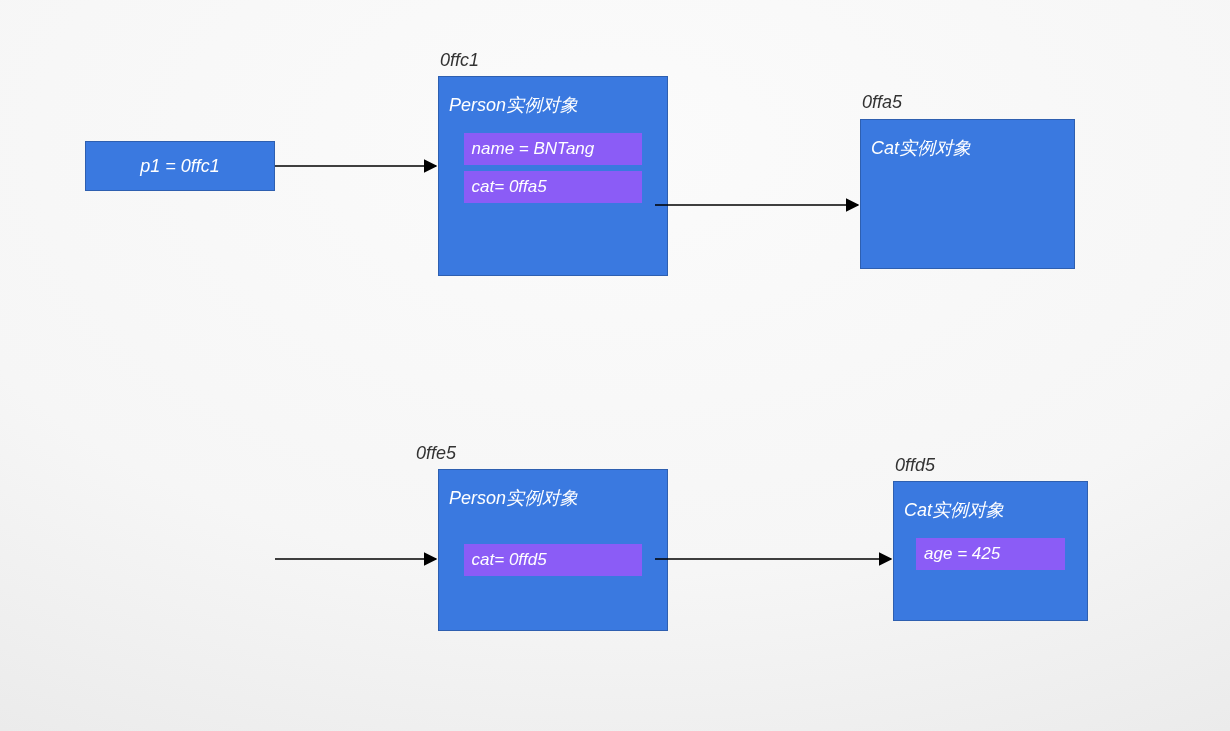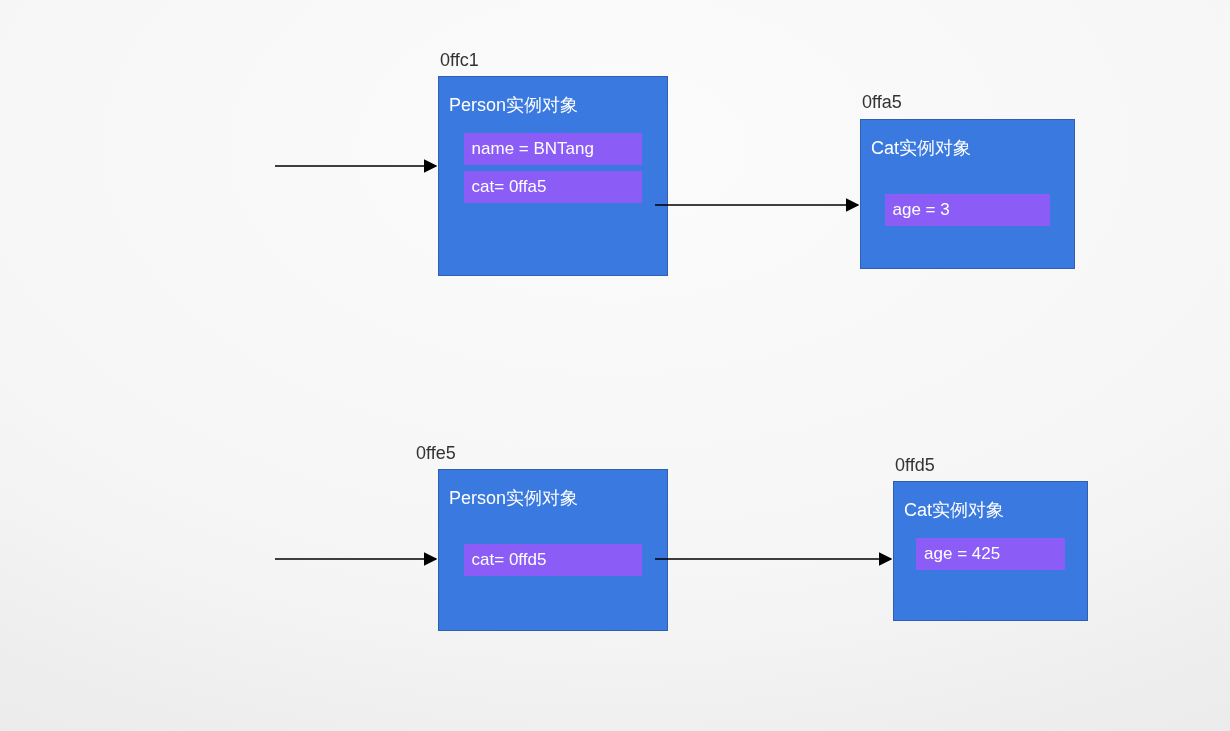--- a/index.html
+++ b/index.html
@@ -9,20 +9,21 @@
     height: 731px;
     font-family: "Microsoft YaHei", Arial, sans-serif;
     background: radial-gradient(ellipse 130% 130% at 50% 20%, #fbfbfb 0%, #f6f6f6 45%, #e6e6e6 85%, #d9d9d9 100%);
     position: relative;
     overflow: hidden;
   }
   .canvas {
     position: relative;
     width: 994px;
     height: 731px;
+    font-style: italic;
   }
   .box {
     position: absolute;
     background: #3a79e0;
     border: 1px solid #2e5fb0;
     color: #fff;
     box-sizing: border-box;
     text-align: left;
   }
   .var-box {
@@ -64,31 +65,31 @@
 </head>
 <body>
 
 <div class="canvas">
 
   <div class="addr-label" id="lbl-person1" style="left: 440px; top: 50px;">0ffc1</div>
   <div class="addr-label" id="lbl-cat1" style="left: 862px; top: 92px;">0ffa5</div>
   <div class="addr-label" id="lbl-person2" style="left: 416px; top: 443px;">0ffe5</div>
   <div class="addr-label" id="lbl-cat2" style="left: 895px; top: 455px;">0ffd5</div>
 
+  <div class="box var-box" id="box-p1" style="left: 85px; top: 141px; width: 190px; height: 50px;">p1 = 0ffc1</div>
 
   <div class="box obj-box" id="box-person1" style="left: 438px; top: 76px; width: 230px; height: 200px;">
     <div class="obj-title">Person实例对象</div>
     <div class="field">name = BNTang</div>
     <div class="field">cat= 0ffa5</div>
   </div>
 
   <div class="box obj-box" id="box-cat1" style="left: 860px; top: 119px; width: 215px; height: 150px;">
     <div class="obj-title">Cat实例对象</div>
     <div style="height:18px"></div>
-    <div class="field">age = 3</div>
   </div>
 
   <div class="box obj-box" id="box-person2" style="left: 438px; top: 469px; width: 230px; height: 162px;">
     <div class="obj-title">Person实例对象</div>
     <div style="height:18px"></div>
     <div class="field">cat= 0ffd5</div>
   </div>
 
   <div class="box obj-box" id="box-cat2" style="left: 893px; top: 481px; width: 195px; height: 140px;">
     <div class="obj-title">Cat实例对象</div>

